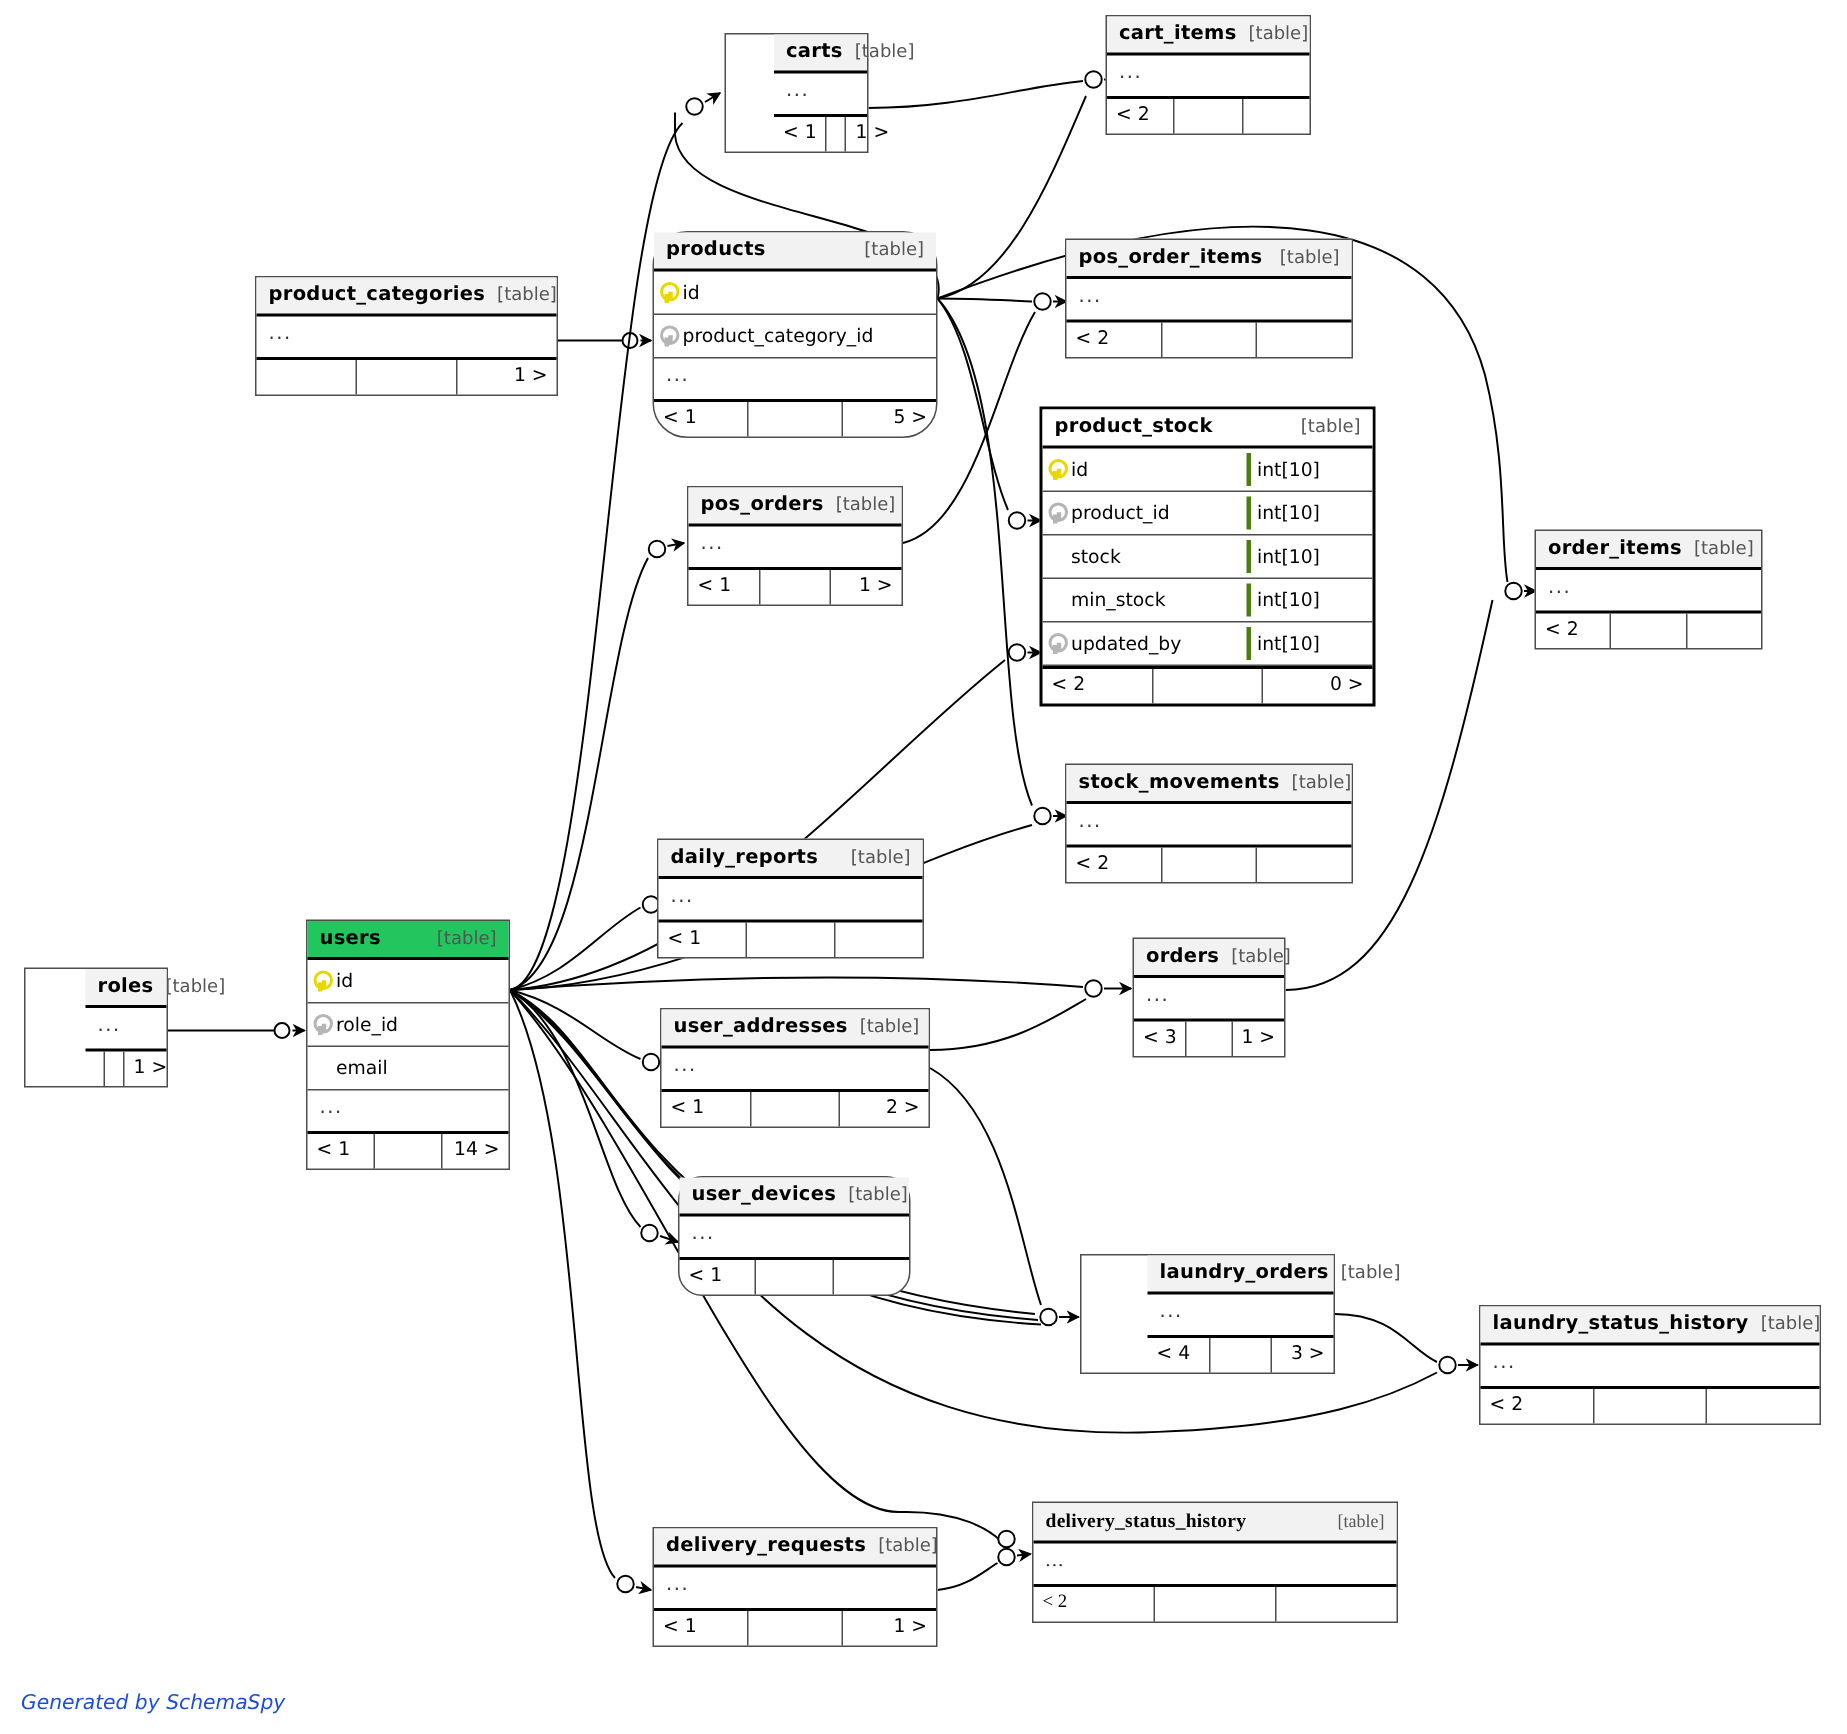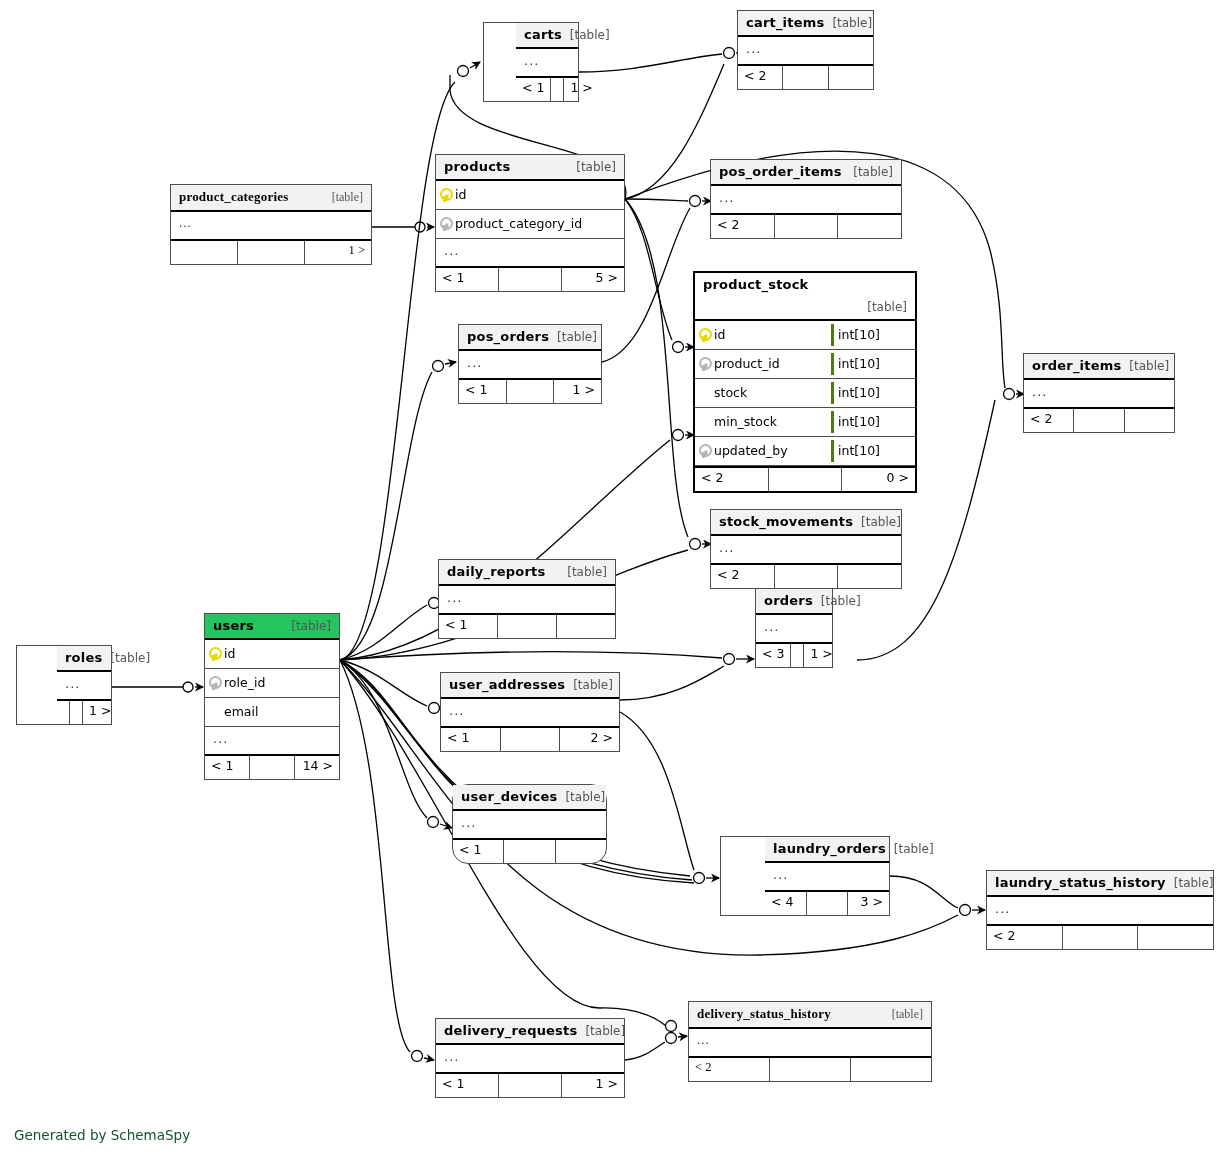--- a/index.html
+++ b/index.html
@@ -25,21 +25,21 @@
 
   .thead {
     background:#f2f2f2;
     border-bottom:2px solid #000;
     padding:4px 8px 5px 8px;
     white-space:nowrap;
     display:flex;
     align-items:baseline;
     gap:8px;
   }
-  .table.focus .thead { background:#ffffff;flex-direction:column; }
+  .table.focus .thead { background:#ffffff; }
   .table.selected .thead { background:#22c55e; }
   .tname { font-weight:bold; font-size:13px; letter-spacing:0.2px; }
   .ttag { color:#555; font-size:12px; margin-left:auto; }
 
   .row {
     display:flex;
     align-items:center;
     border-bottom:1px solid #4d4d4d;
     min-height:29px;
     padding:0;
@@ -74,22 +74,23 @@
     content:""; position:absolute; left:3px; top:8px;
     width:2.5px; height:6px; background:currentColor;
     box-shadow:2.5px -1.5px 0 0 currentColor;
   }
   .key.pk { color:#e8d800; }
   .key.fk { color:#b5b5b5; }
 
   .credit {
     position:absolute;
     font-size:13.5px;
-    color:#14532d;
+    color:#1d4ed8;
     white-space:nowrap;
+    font-style:italic;
   }
 </style>
 </head>
 <body>
 
 <div id="diagram">
 
   <svg id="edges" viewBox="0 0 1231 1156" width="1231" height="1156">
     <defs>
       <marker id="arrow" markerWidth="9" markerHeight="9" refX="8" refY="4.5" orient="auto" markerUnits="userSpaceOnUse">
@@ -212,21 +213,21 @@
           <span class="tname">cart_items</span>
           <span class="ttag">[table]</span>
         </div>
         <div class="ellipsis">...</div>
         <div class="tfoot">
           <div class="fc l">&lt; 2</div>
           <div class="fc l"></div>
           <div class="fc r"></div>
         </div>
       </div>
-      <div class="table" style="left: 435px; top: 154px; width: 190px;">
+      <div class="table" style="left: 435px; top: 154px; width: 190px; border-radius: 23px;">
         <div class="thead">
           <span class="tname">products</span>
           <span class="ttag">[table]</span>
         </div>
         <div class="row">
           <div class="colname">
             <span class="key pk"></span>
             <span>id</span>
           </div>
         </div>
@@ -236,21 +237,21 @@
             <span>product_category_id</span>
           </div>
         </div>
         <div class="ellipsis">...</div>
         <div class="tfoot">
           <div class="fc l">&lt; 1</div>
           <div class="fc l"></div>
           <div class="fc r">5 &gt;</div>
         </div>
       </div>
-      <div class="table" style="left: 170px; top: 184px; width: 202px; font-family: Liberation Serif, serif;">
+      <div class="table" style="left: 170px; top: 184px; width: 202px;">
         <div class="thead">
           <span class="tname">product_categories</span>
           <span class="ttag">[table]</span>
         </div>
         <div class="ellipsis">...</div>
         <div class="tfoot">
           <div class="fc l"></div>
           <div class="fc l"></div>
           <div class="fc r">1 &gt;</div>
         </div>
@@ -401,21 +402,21 @@
           <span class="tname">roles</span>
           <span class="ttag">[table]</span>
         </div>
         <div class="ellipsis">...</div>
         <div class="tfoot">
           <div class="fc l"></div>
           <div class="fc l"></div>
           <div class="fc r">1 &gt;</div>
         </div>
       </div>
-      <div class="table" style="left: 755px; top: 588px; width: 78px;">
+      <div class="table" style="left: 755px; top: 625px; width: 102px;">
         <div class="thead">
           <span class="tname">orders</span>
           <span class="ttag">[table]</span>
         </div>
         <div class="ellipsis">...</div>
         <div class="tfoot">
           <div class="fc l">&lt; 3</div>
           <div class="fc l"></div>
           <div class="fc r">1 &gt;</div>
         </div>

